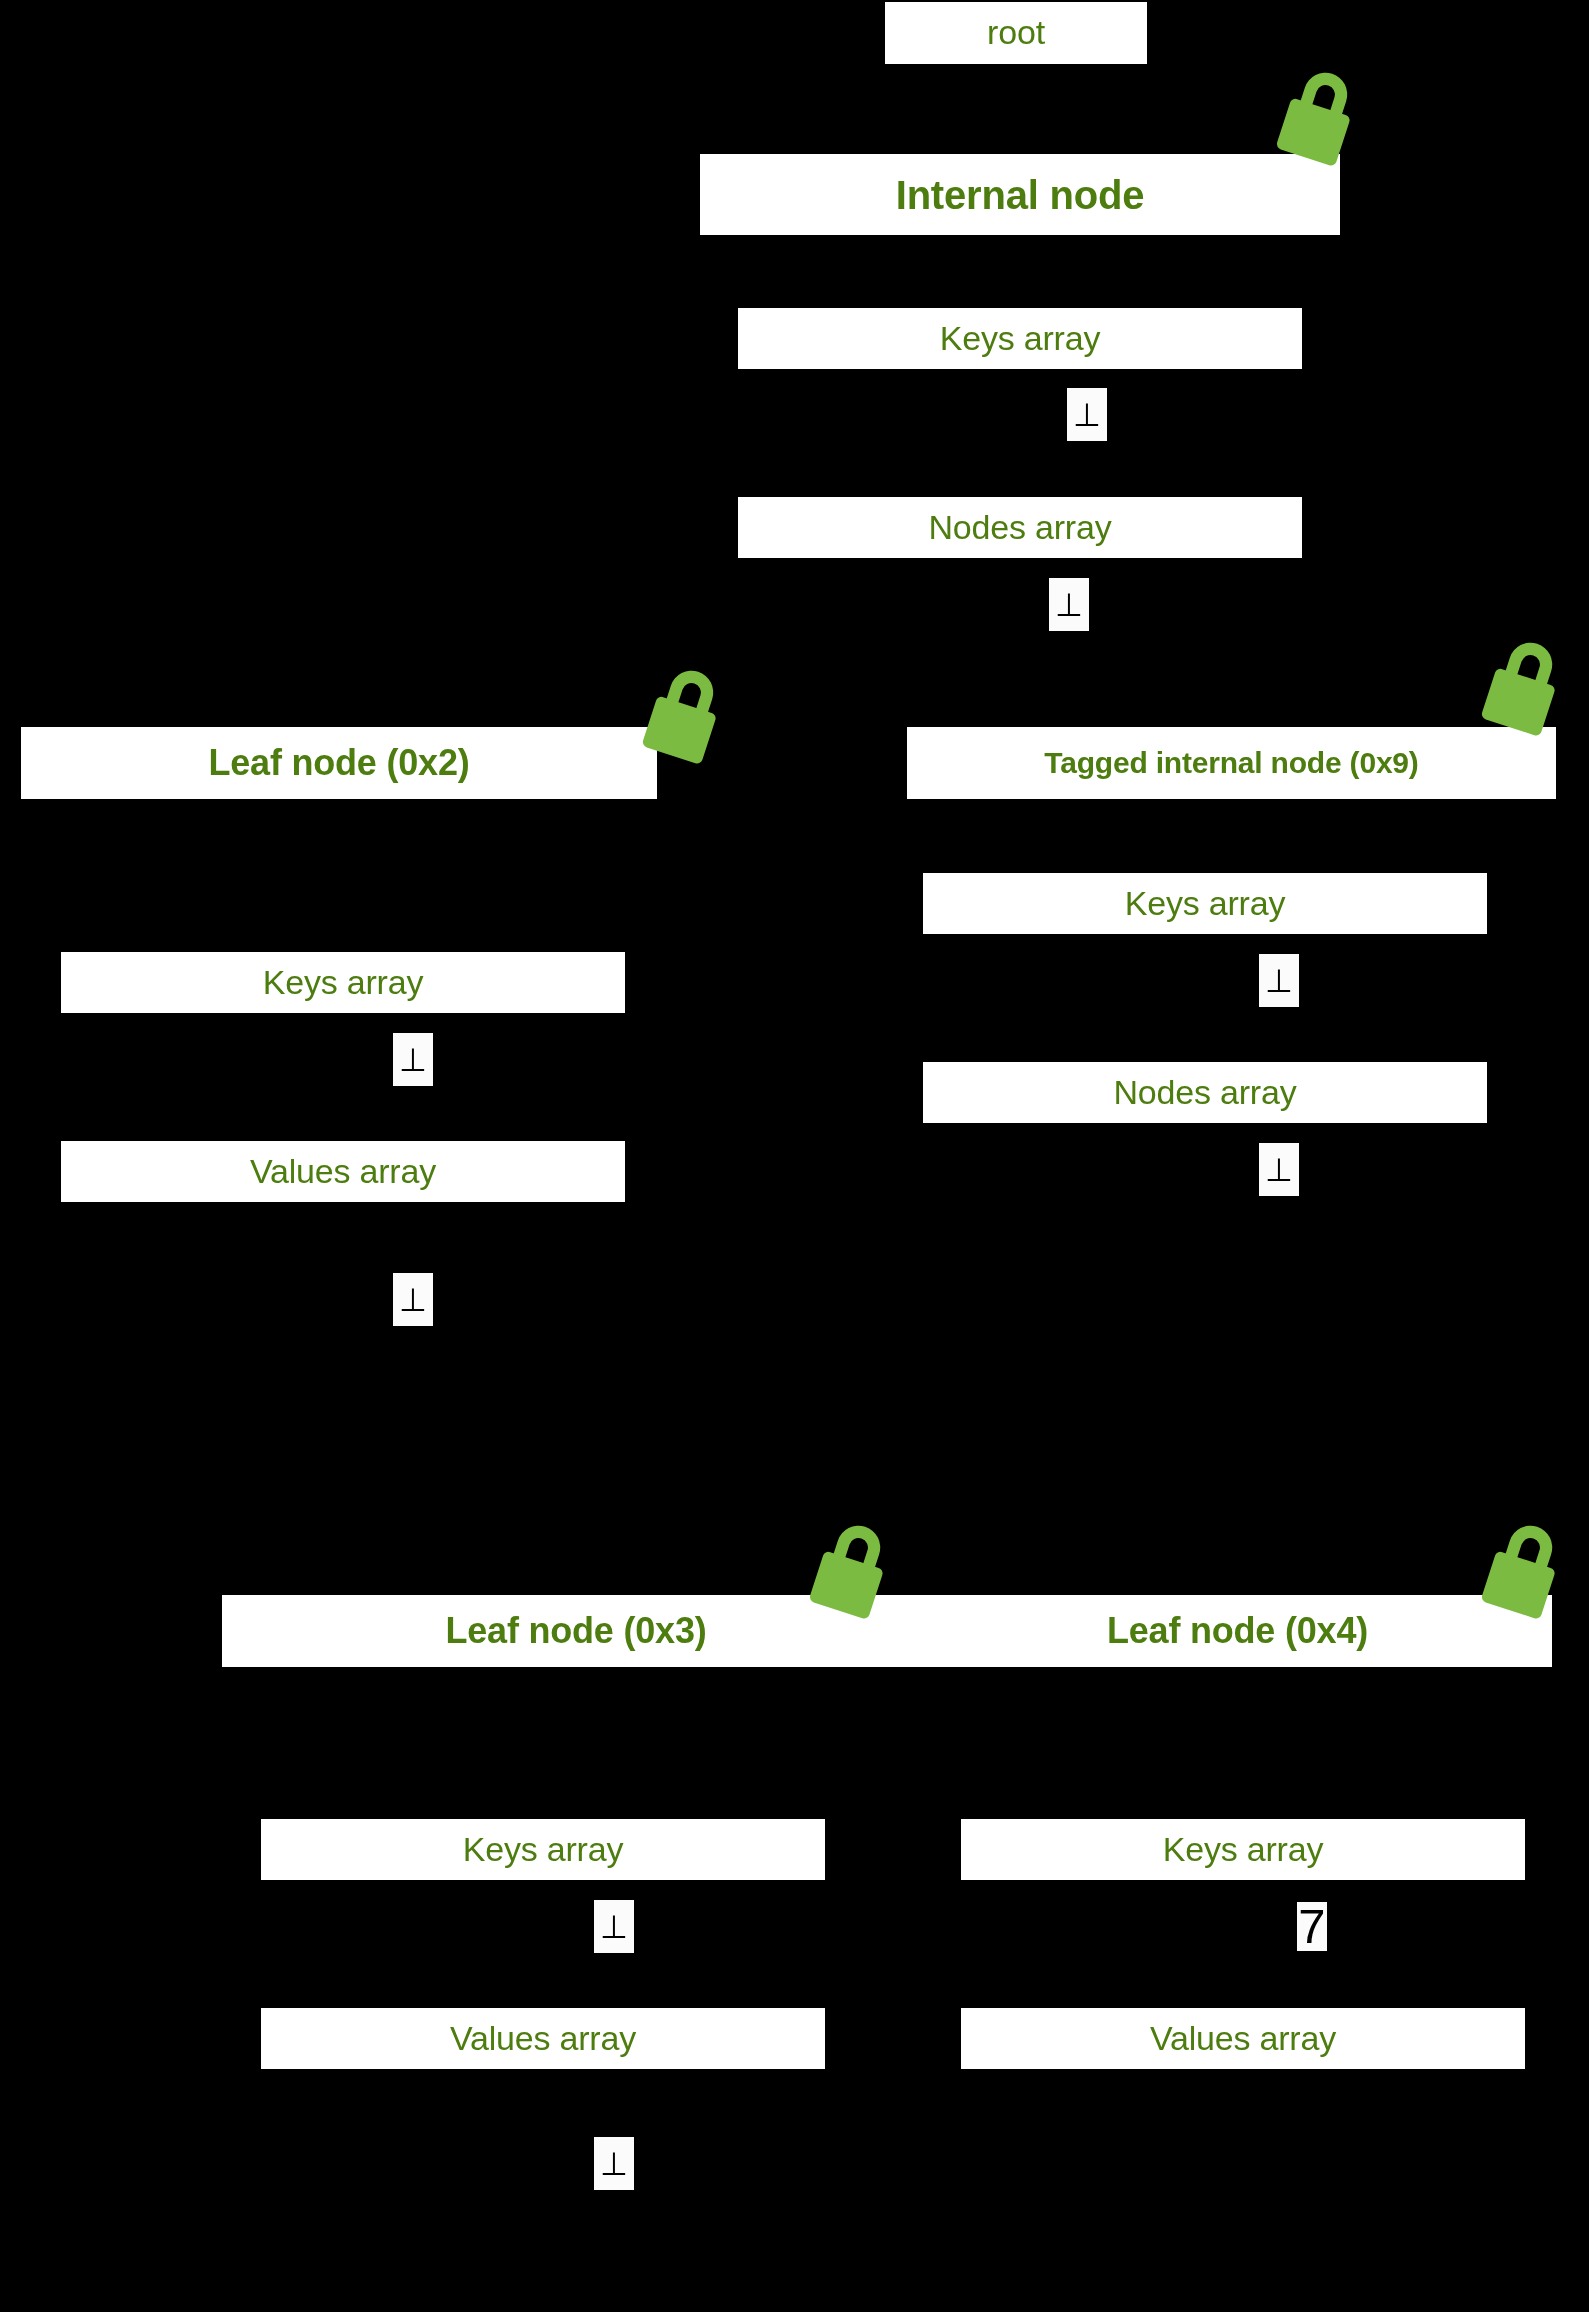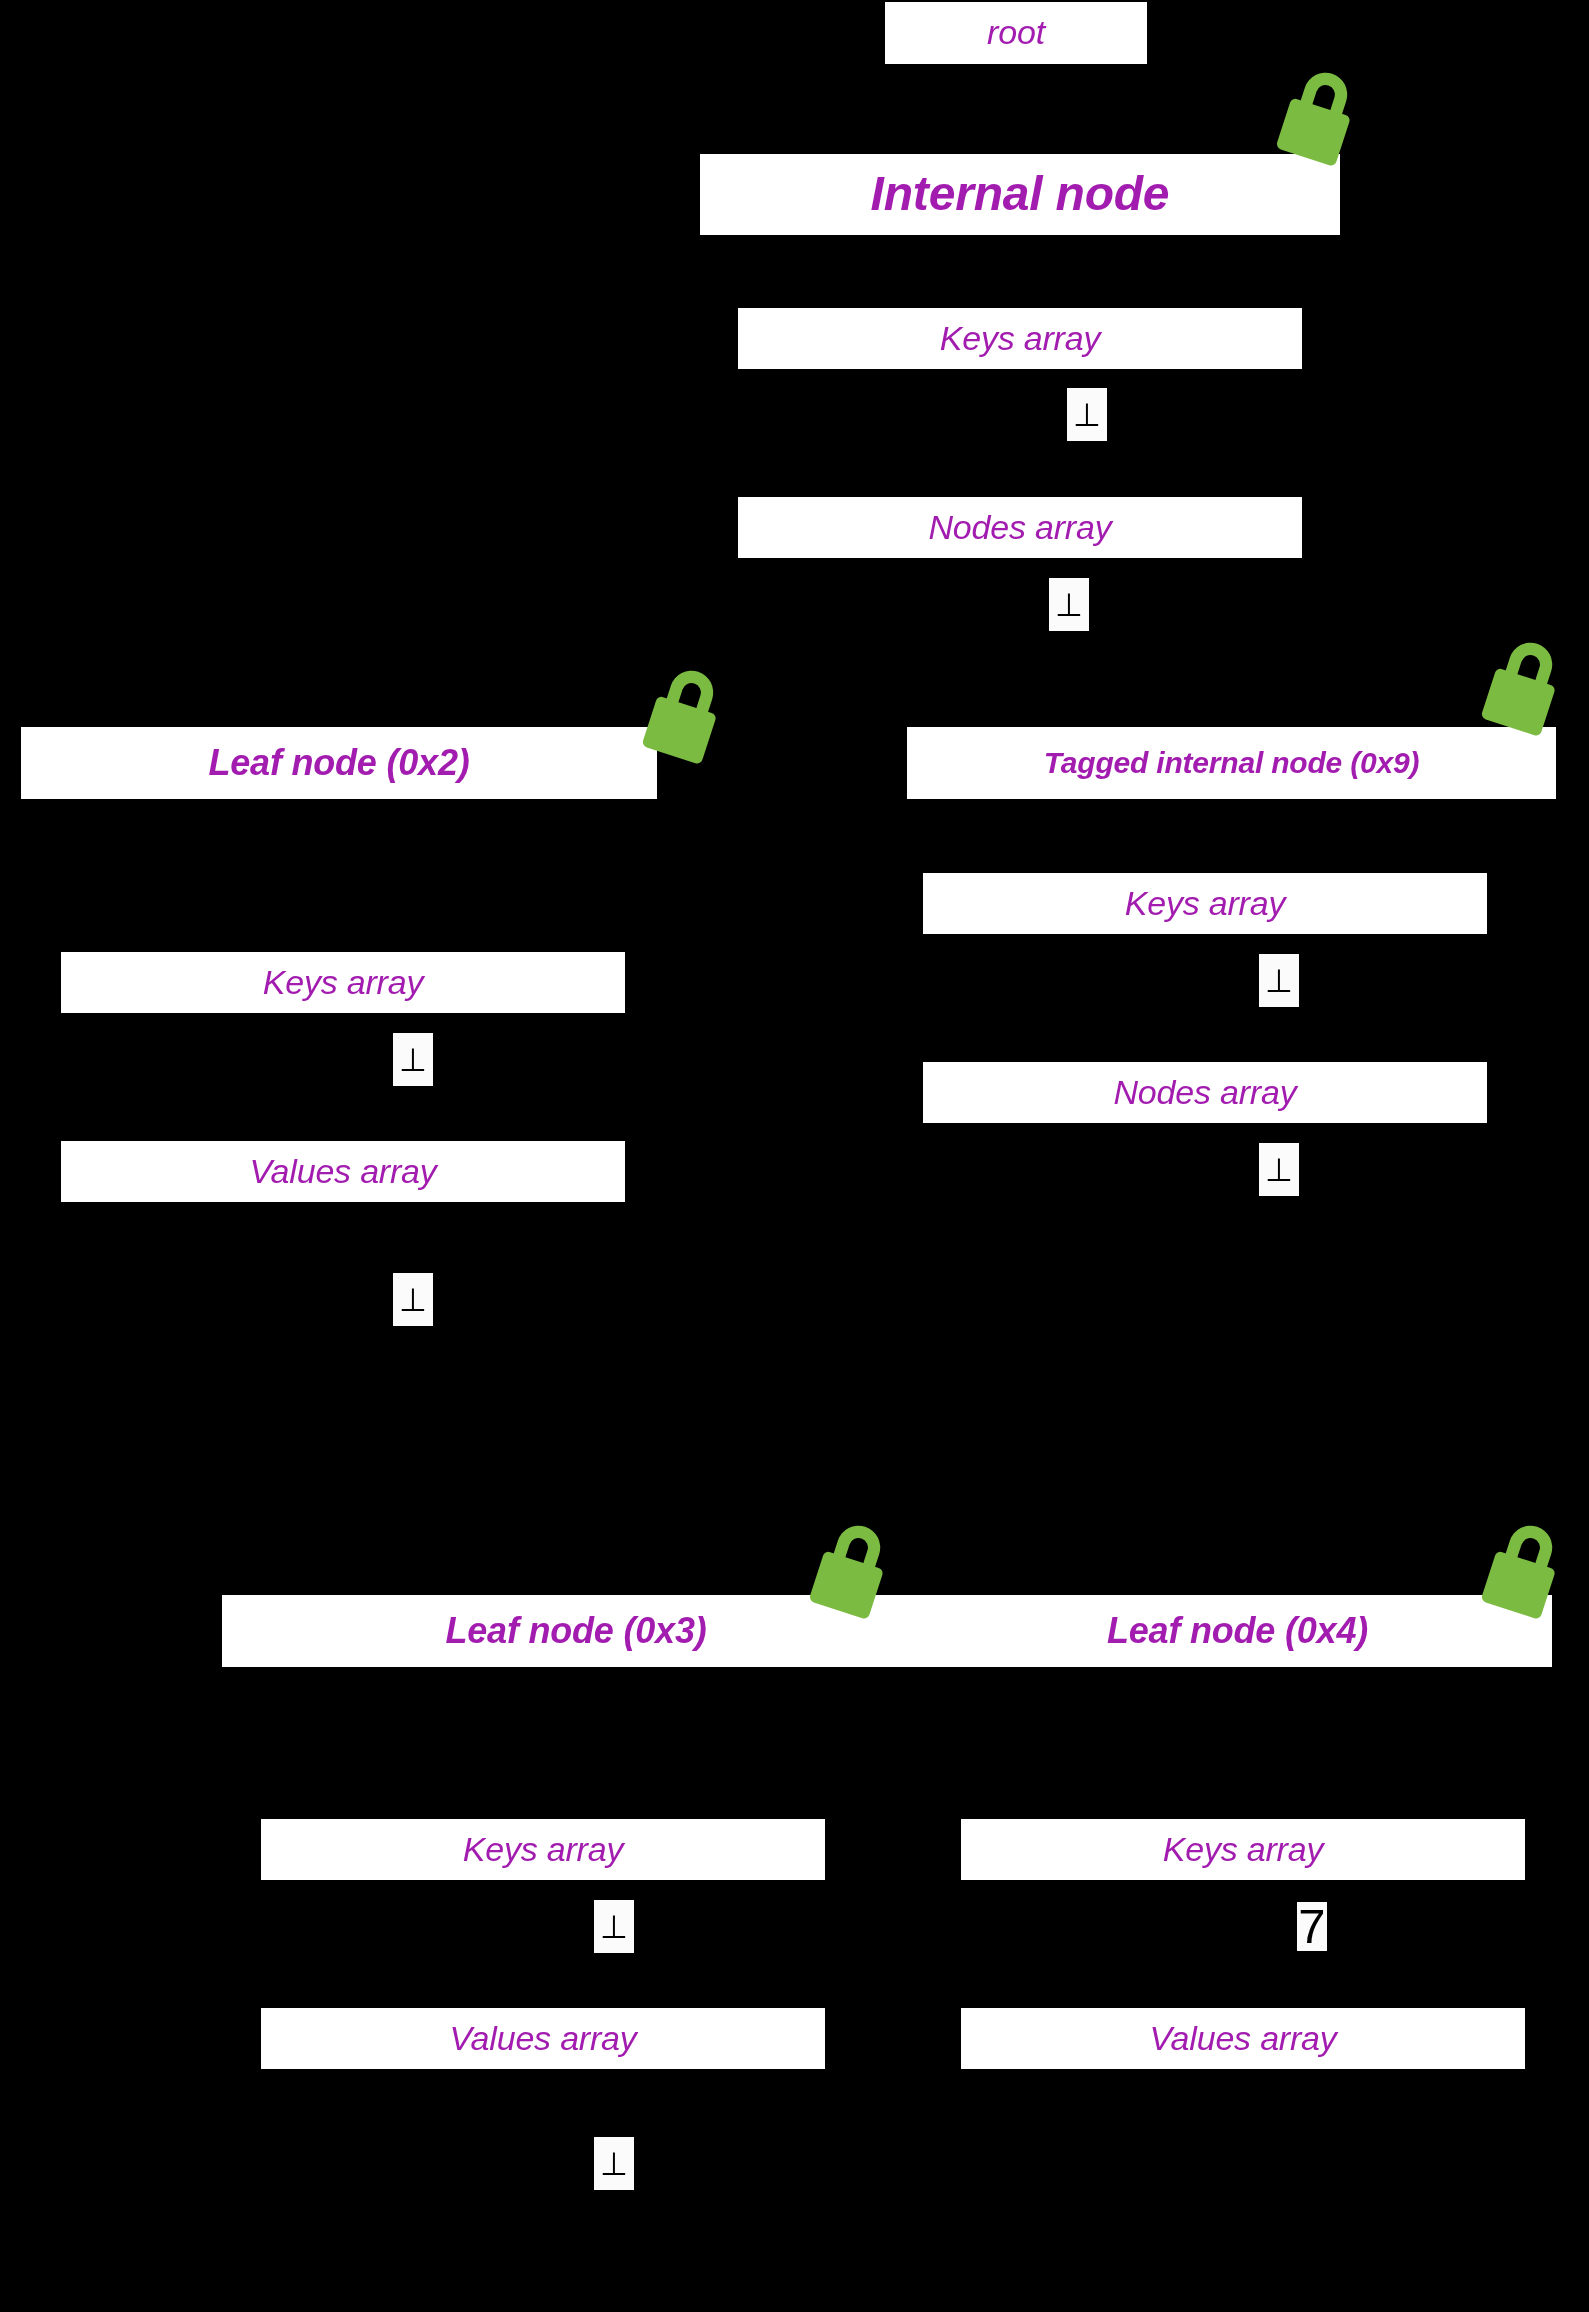--- a/index.html
+++ b/index.html
@@ -14,30 +14,29 @@
     height: 2313px;
     background: #000000;
     overflow: hidden;
     font-family: "Liberation Sans", sans-serif;
   }
 
   
   .box {
     position: absolute;
     background: #ffffff;
-    color: #a21caf;
+    color: #4d7c0f;
     display: flex;
     align-items: center;
     justify-content: center;
     text-align: center;
     box-sizing: border-box;
     line-height: 1.05;
     white-space: nowrap;
     letter-spacing: -0.2px;
-    font-style: italic;
   }
   .box.title {
     font-weight: bold;
   }
   .box.plain {
     font-weight: normal;
   }
 
   
   .cell {
@@ -68,21 +67,21 @@
 </style>
 </head>
 <body>
 
 <div id="stage">
 
   <div class="box title" style="left:885px; top:1.9px; width:262px; height:62px; font-size:34px; font-weight:normal;">
     <span>root</span>
   </div>
 
-  <div class="box title" style="left:700px; top:154px; width:640px; height:81px; font-size:48px;">
+  <div class="box title" style="left:700px; top:154px; width:640px; height:81px; font-size:40px;">
     <span>Internal node</span>
   </div>
   <div class="lock" style="left:1276px; top:64px; transform:rotate(18deg);">
     <svg viewBox="0 0 90 110" xmlns="http://www.w3.org/2000/svg" aria-hidden="true">
       <path d="M22 46 V31 a23 23 0 0 1 46 0 v19 h-13 V31 a10 10 0 0 0 -20 0 v15 z" fill="#7cbb42"></path>
       <rect x="12" y="45" width="66" height="56" rx="6" fill="#7cbb42"></rect>
     </svg>
   </div>
 
   <div class="box plain" style="left:738px; top:308px; width:564px; height:61px; font-size:34px;">

